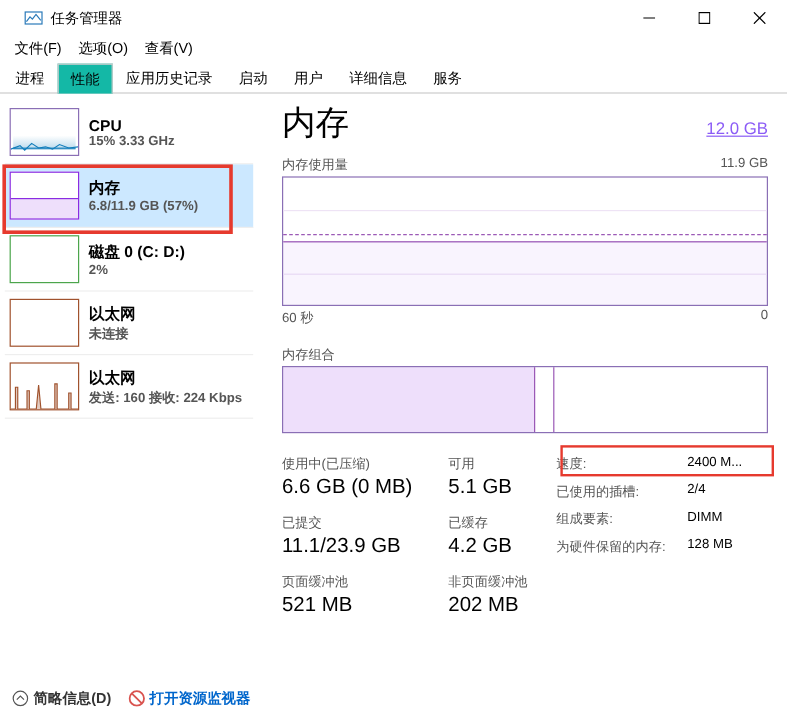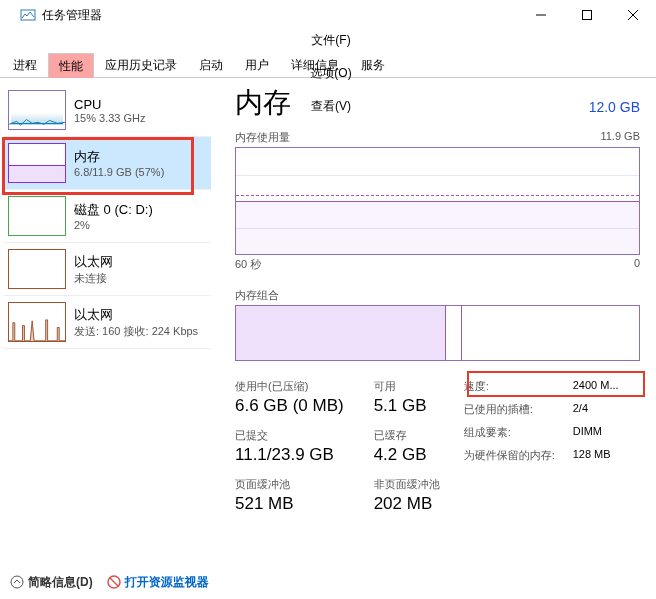--- a/index.html
+++ b/index.html
@@ -5,52 +5,52 @@
 * { margin: 0; padding: 0; box-sizing: border-box; font-family: "Microsoft YaHei", "Segoe UI", sans-serif; }
 body { background: #fff; width: 656px; height: 599px; overflow: hidden; font-size: 12px; color: #000; }
 
 .titlebar { height: 30px; display: flex; align-items: center; padding-left: 20px; }
 .titlebar-icon { width: 16px; height: 16px; margin-right: 6px; }
 .titlebar-title { flex: 1; font-size: 12px; }
 .win-controls { display: flex; }
 .win-btn { width: 46px; height: 30px; display: flex; align-items: center; justify-content: center; }
 .win-btn svg { width: 10px; height: 10px; }
 
-.menubar { height: 20px; display: flex; align-items: center; padding-left: 6px; gap: 12px; flex-direction: column; }
+.menubar { height: 20px; display: flex; align-items: center; padding-left: 6px; gap: 2px; }
 .menu-item { padding: 2px 6px; font-size: 12px; }
 
 .tabbar { height: 26px; display: flex; border-bottom: 1px solid #ccc; padding-left: 2px; margin-top: 2px; }
 .tab { padding: 4px 10px; font-size: 12px; border: 1px solid transparent; border-bottom: none; cursor: pointer; }
-.tab.active { border-color: #ccc; background: #fca5a5; position: relative; top: 1px; }
+.tab.active { border-color: #ccc; background: #14b8a6; position: relative; top: 1px; }
 
 .main { display: flex; height: 490px; }
 
 .sidebar { width: 215px; padding: 6px 4px; position: relative; }
-.side-item { display: flex; align-items: center; padding: 6px 4px; gap: 8px; border-bottom: 1px solid #eee; cursor: pointer; }
+.side-item { display: flex; align-items: center; padding: 6px 4px; gap: 8px; border-bottom: 1px solid #eee; cursor: pointer; font-weight: bold; }
 .side-item.selected { background: #cce8ff; }
 .side-thumb { width: 58px; height: 40px; border: 1px solid #8a6fb5; background: #fff; position: relative; flex-shrink: 0; }
 .side-thumb.cpu::after { content:""; position:absolute; bottom:4px; left:2px; right:2px; height:12px; background: linear-gradient(to top, rgba(17,125,187,0.3), transparent); }
 .side-thumb.cpu::before { content:""; position:absolute; bottom:4px; left:2px; right:2px; height:1px; border-top: 1px solid #117dbb; }
 .cpu-line { position:absolute; bottom:0; left:0; width:100%; height:100%; }
 .side-thumb.mem { border-color: #8a2be2; }
 .side-thumb.mem::before { content:""; position:absolute; top:55%; left:0; right:0; bottom:0; background: rgba(138,43,226,0.15); border-top:1px solid #8a2be2;}
 .side-thumb.disk { border-color: #4ca54c; }
 .side-thumb.eth1 { border-color: #a0522d; }
 .side-thumb.eth2 { border-color: #a0522d; }
 .eth-graph { position:absolute; bottom:0; left:0; width:100%; height:60%; }
 .side-text { display: flex; flex-direction: column; min-width:0; }
 .side-title { font-size: 13px; white-space: nowrap; }
 .side-sub { font-size: 11px; color: #555; white-space: nowrap; overflow:hidden; text-overflow: ellipsis; max-width: 130px;}
 
 .highlight-red-1 { position:absolute; border: 3px solid #e63a2e; pointer-events:none; }
 
 .content { flex: 1; padding: 6px 16px 6px 20px; position: relative; }
 .hdr { display:flex; justify-content: space-between; align-items: baseline; }
 .hdr-title { font-size: 28px; font-weight: 400; }
-.hdr-right { font-size: 14px; color: #1d4ed8; }
+.hdr-right { font-size: 14px; color: #8b5cf6; text-decoration: underline; }
 
 .graph-label-row { display:flex; justify-content: space-between; font-size: 11px; color: #555; margin-top: 8px; }
 .big-graph { height: 108px; border: 1px solid #8a6fb5; background: #fff; position: relative; margin-top: 2px; }
 .big-graph .grid-h { position:absolute; left:0; right:0; border-top: 1px solid #eee3f5; }
 .big-graph .fill { position:absolute; left:0; right:0; bottom:0; top:50%; background: rgba(138,43,226,0.05); border-top: 1px solid #9b59b6; }
 .big-graph .line2 { position:absolute; left:0; right:0; top:44%; border-top: 1px dashed #9b59b6; }
 .axis-row { display:flex; justify-content: space-between; font-size: 11px; color: #555; margin-top: 2px; }
 
 .comp-graph { height: 56px; border: 1px solid #8a6fb5; background: #fff; margin-top: 2px; position: relative; }
 .comp-graph .seg1 { position:absolute; left:0; top:0; bottom:0; width:52%; background: rgba(138,43,226,0.15); border-right:1px solid #9b59b6;}

